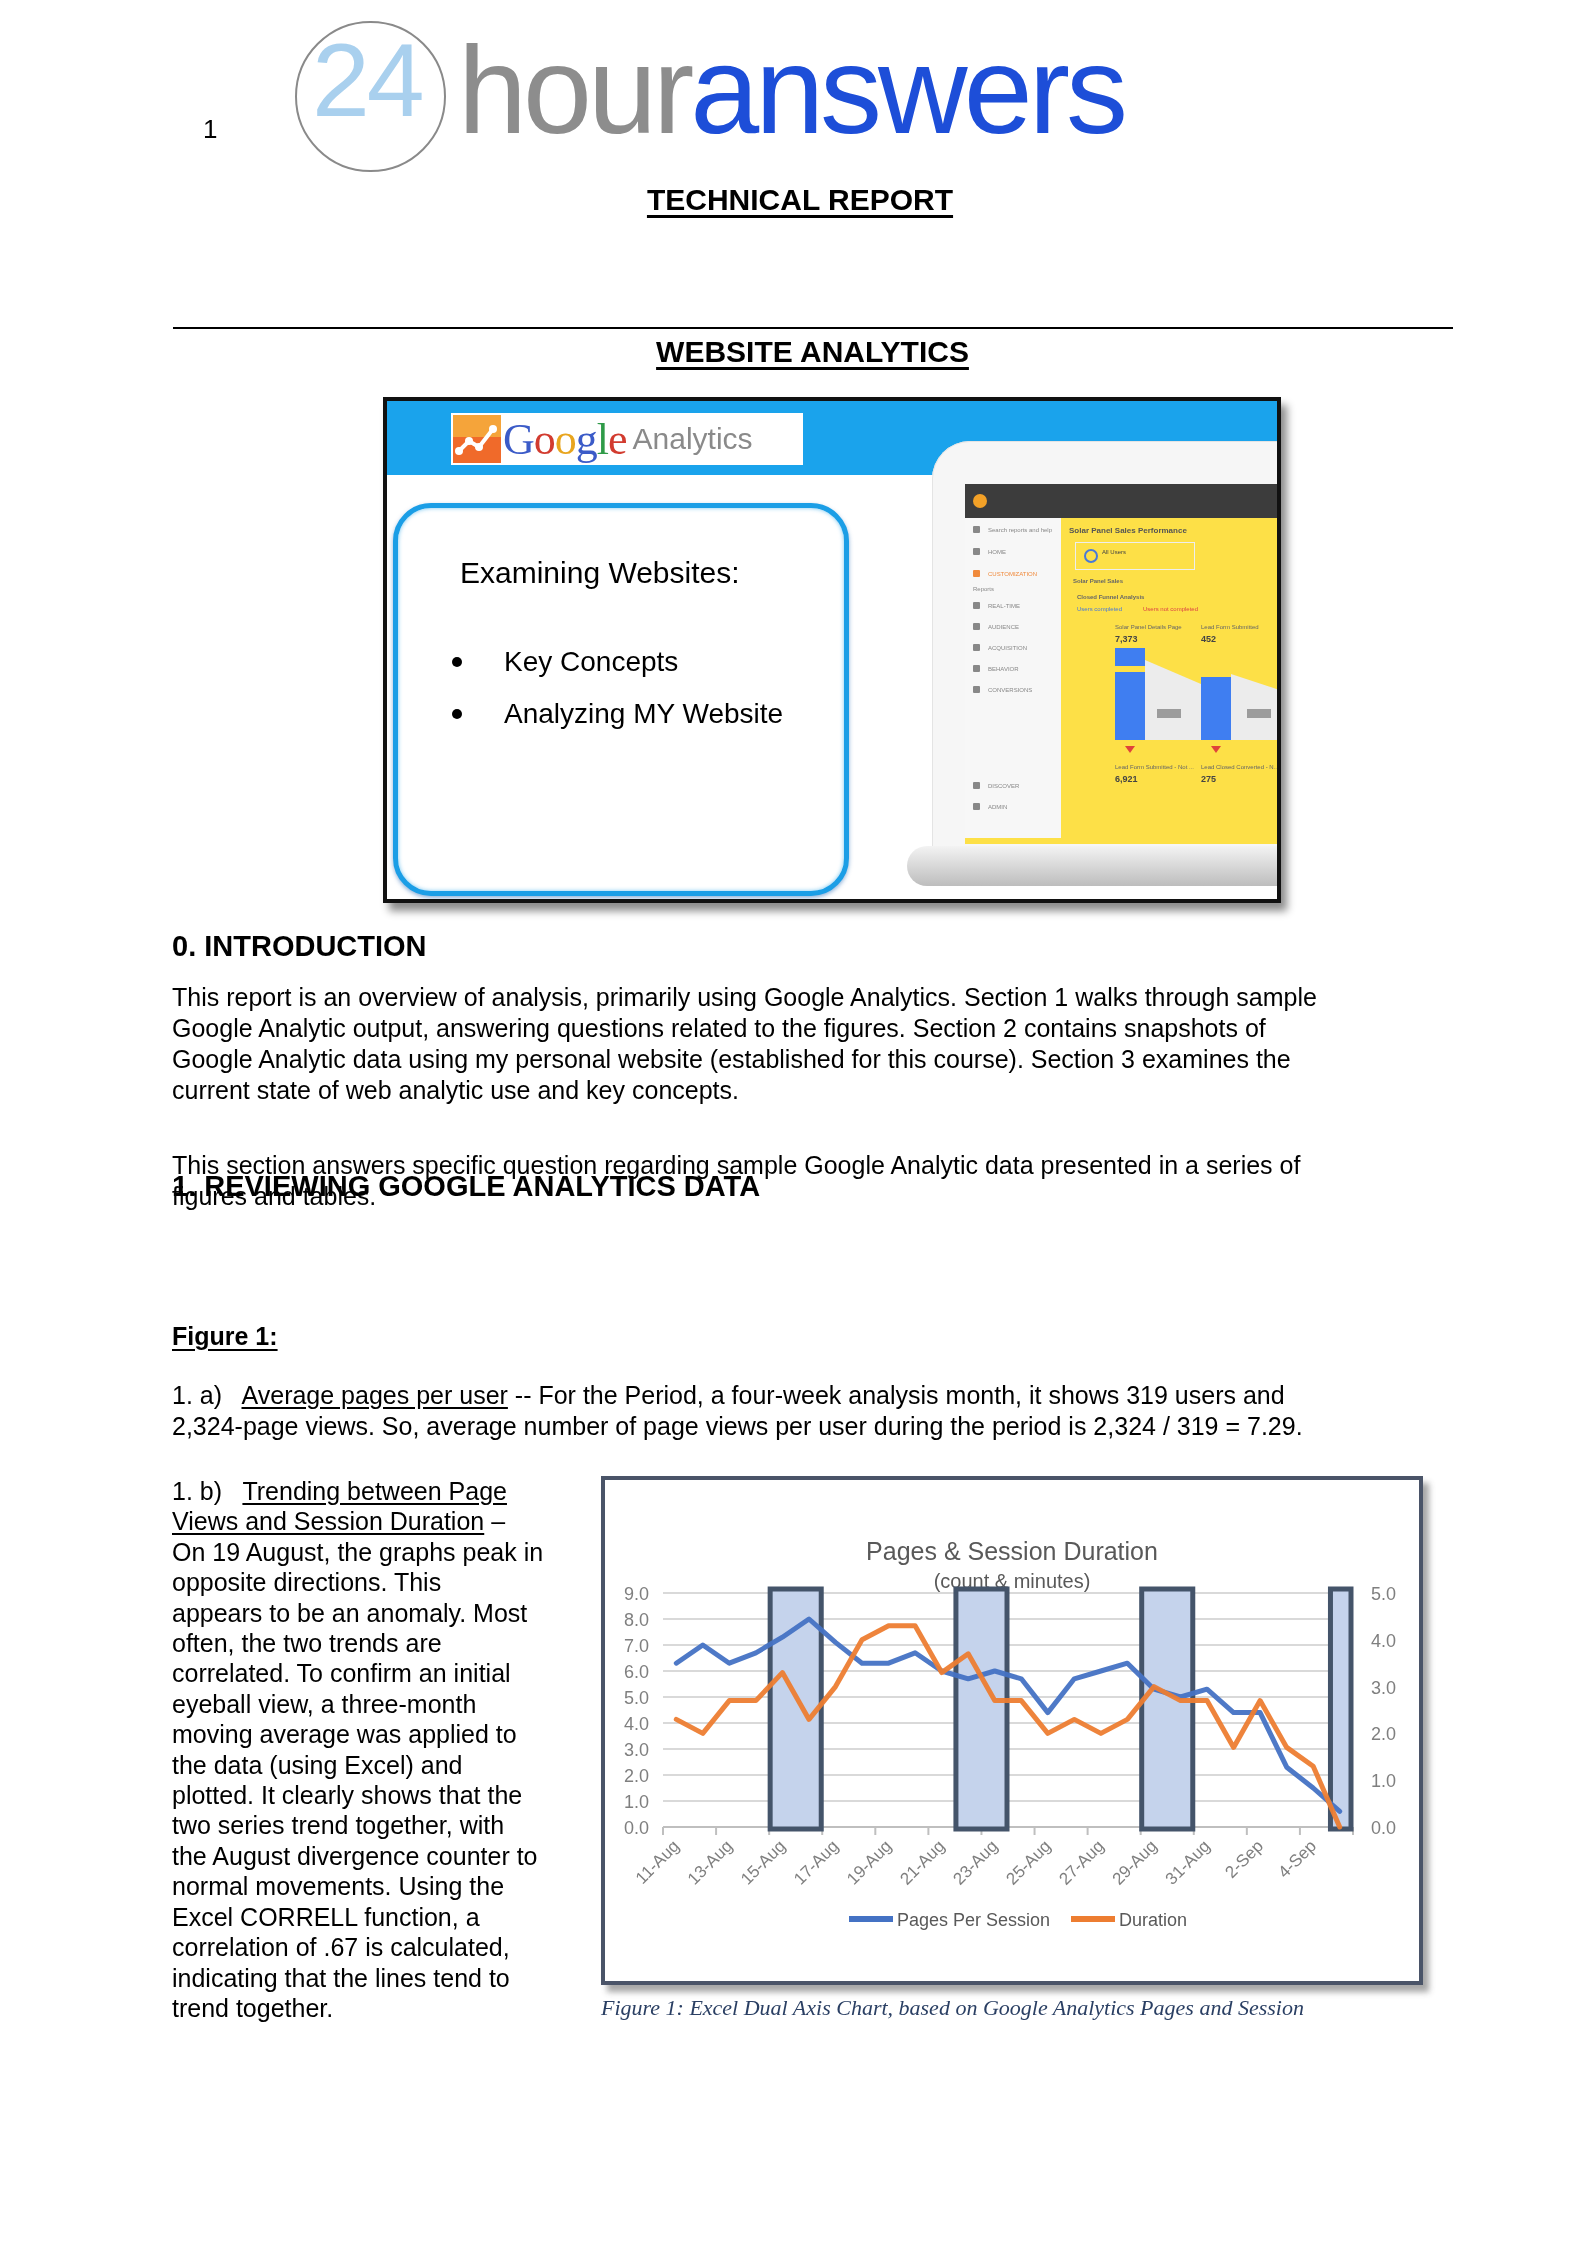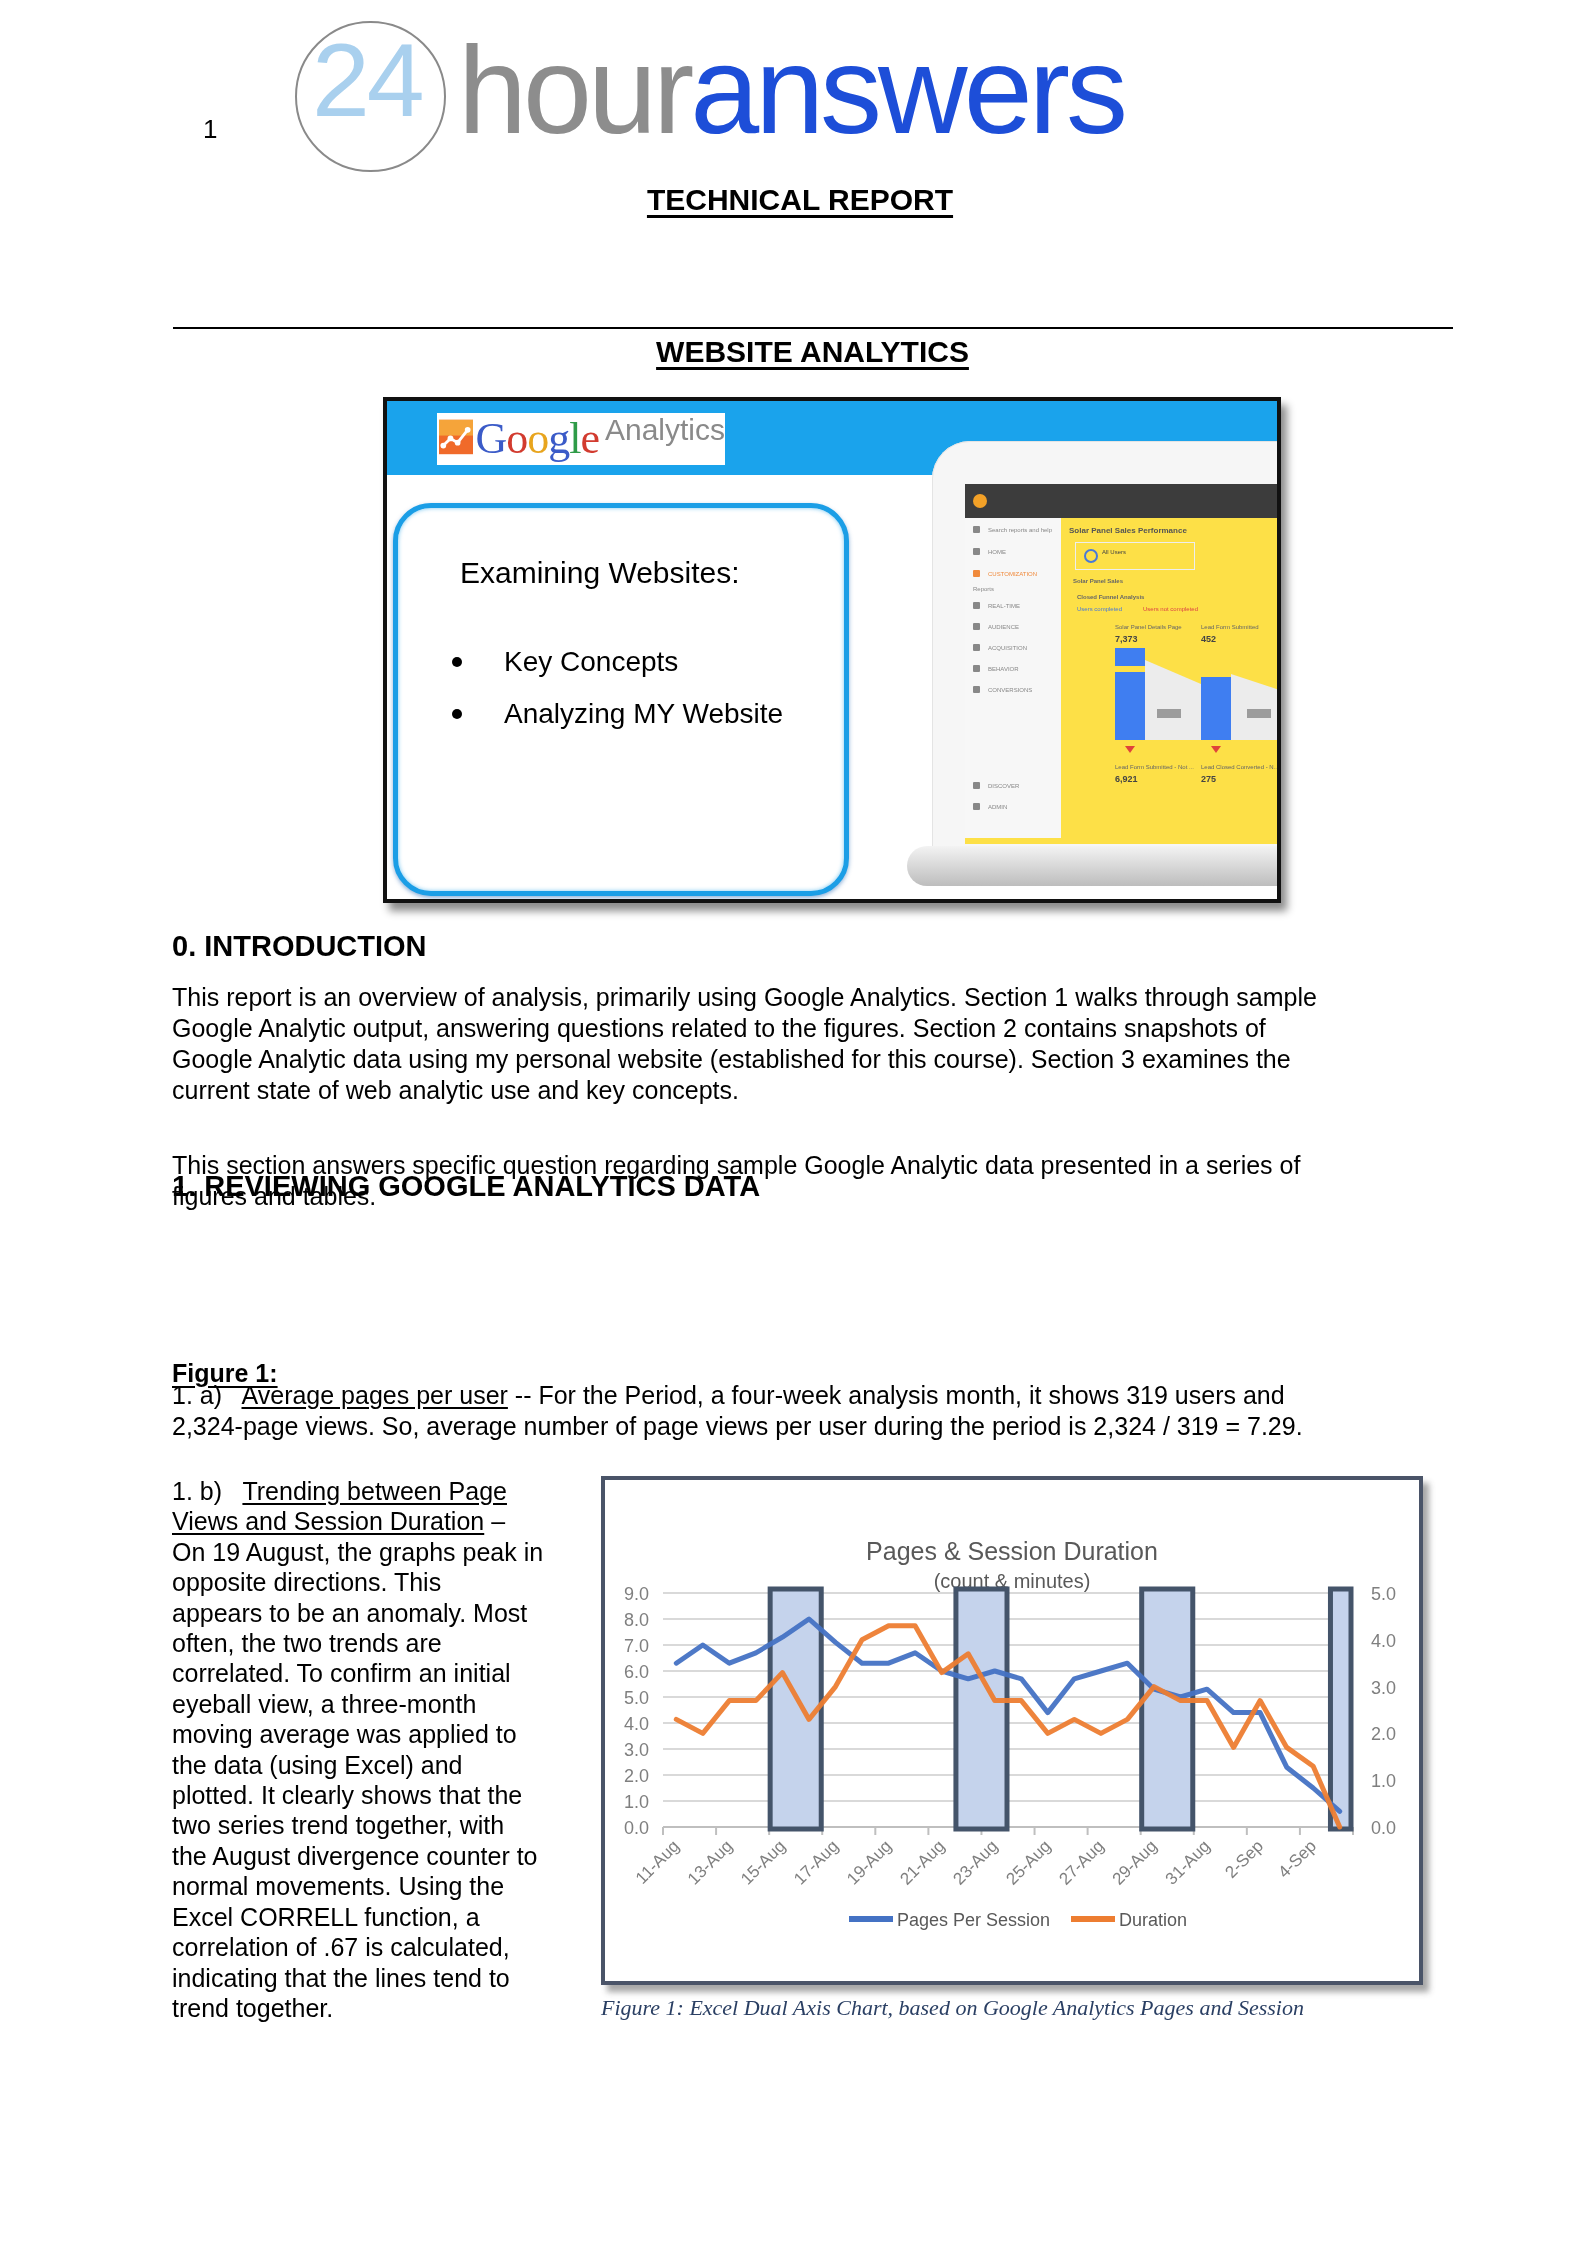--- a/index.html
+++ b/index.html
@@ -14,21 +14,21 @@
   .logo-word { left:458px; top:22px; font-size:124px; line-height:1.1; letter-spacing:-4px; white-space:nowrap; }
   .logo-word .h { color:#8d8d8d; } .logo-word .a { color:#1d4ed8; }
 
   .title-main { left:0; width:1600px; top:183px; text-align:center; font-size:30px; font-weight:bold; text-decoration:underline; text-underline-offset:5px; text-decoration-thickness:3px; }
   .rule { left:173px; top:327px; width:1280px; height:2px; background:#000; }
   .title-sub { left:0; width:1625px; top:335px; text-align:center; font-size:30px; font-weight:bold; text-decoration:underline; text-underline-offset:5px; text-decoration-thickness:3px; }
 
   
   .banner { left:383px; top:397px; width:898px; height:506px; border:4px solid #111; box-sizing:border-box; background:#fff; box-shadow:6px 8px 8px rgba(0,0,0,0.45); overflow:hidden; }
   .banner-top { left:0; top:0; width:100%; height:74px; background:#1aa3ec; }
-  .ga-logo { left:50px; top:12px; width:288px; height:52px; background:#fff; display:flex; }
+  .ga-logo { left:64px; top:12px; width:352px; height:52px; background:#fff; display:flex; align-items:center; }
   .ga-icon { width:48px; height:48px; margin-left:2px; }
   .ga-google { font-family:"Liberation Serif", serif; font-size:44px; letter-spacing:-1px; margin-left:2px; }
   .ga-google span:nth-child(1){color:#3b5bc8}.ga-google span:nth-child(2){color:#d23b2f}.ga-google span:nth-child(3){color:#e8a51e}
   .ga-google span:nth-child(4){color:#3b5bc8}.ga-google span:nth-child(5){color:#2f9b48}.ga-google span:nth-child(6){color:#d23b2f}
   .ga-analytics { font-size:30px; color:#8a8a8a; margin-left:6px; }
 
   .topic-card { left:6px; top:102px; width:456px; height:393px; border:5px solid #1b9ee6; border-radius:38px; box-sizing:border-box; background:#fff; box-shadow: inset 0 0 4px rgba(27,158,230,0.6), 0 2px 4px rgba(27,100,180,0.5); }
   .topic-title { left:62px; top:48px; font-size:30px; text-underline-offset:4px; }
   .topic-list { left:30px; top:120px; margin:8px; padding:0; list-style:none; }
   .topic-list li { font-size:28px; height:52px; display:flex; align-items:center; }
@@ -50,21 +50,21 @@
   .tiny { font-size:6px; color:#666; position:absolute; }
   .big-num { font-size:9px; color:#444; font-weight:bold; position:absolute; }
   .bar { position:absolute; background:#3f7ef1; }
   .arrow-red { position:absolute; width:0; height:0; border-left:5px solid transparent; border-right:5px solid transparent; border-top:7px solid #e0433a; }
   .funnel-gray { position:absolute; background:#ececec; }
   .gray-tag { position:absolute; width:24px; height:9px; background:#9c9c9c; }
 
   
   .h1 { left:172px; font-size:29px; font-weight:bold; }
   .para { left:172px; width:1260px; font-size:25px; line-height:31px; }
-  .fig-label { left:172px; top:1322px; font-size:25px; font-weight:bold; text-decoration:underline; text-underline-offset:4px;margin-top:37px; }
+  .fig-label { left:172px; top:1322px; font-size:25px; font-weight:bold; text-decoration:underline; text-underline-offset:4px; }
   .u { text-decoration:underline; text-underline-offset:3px; }
   .col-text { left:172px; top:1476px; width:410px; font-size:25px; line-height:30.4px; }
 
   
   .chart-frame { left:601px; top:1476px; width:822px; height:509px; border:4px solid #4a5468; box-sizing:border-box; background:#fff; box-shadow:6px 7px 6px rgba(60,60,60,0.45); }
   .chart-svg { left:601px; top:1476px; }
   .caption { left:601px; top:1993px; width:800px; font-family:"Liberation Serif", serif; font-style:italic; font-size:22px; line-height:29px; color:#2a3f63; }
 </style>
 </head>
 <body>

